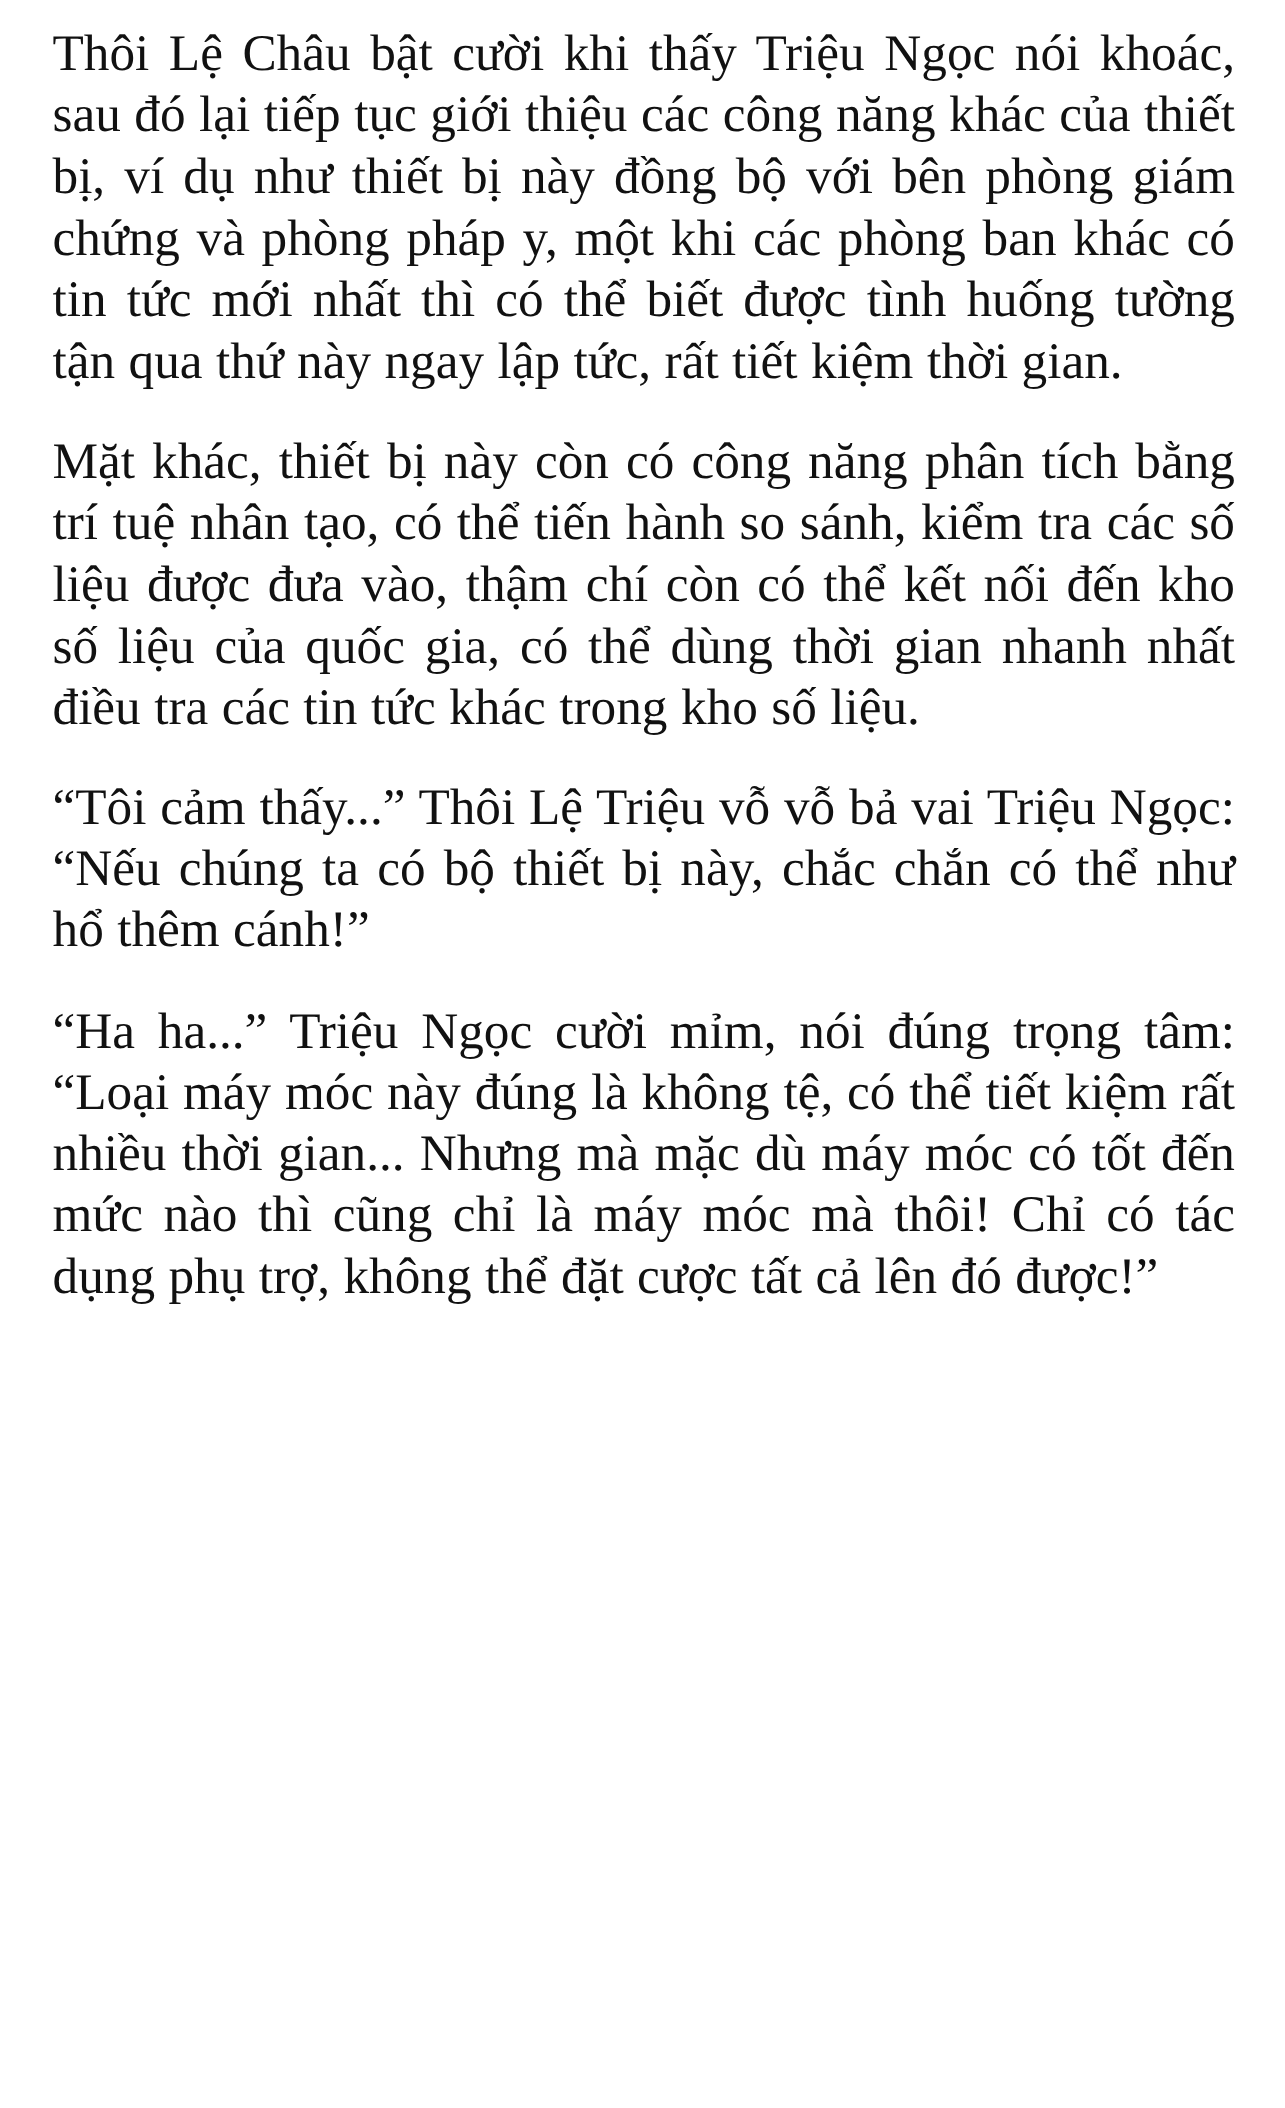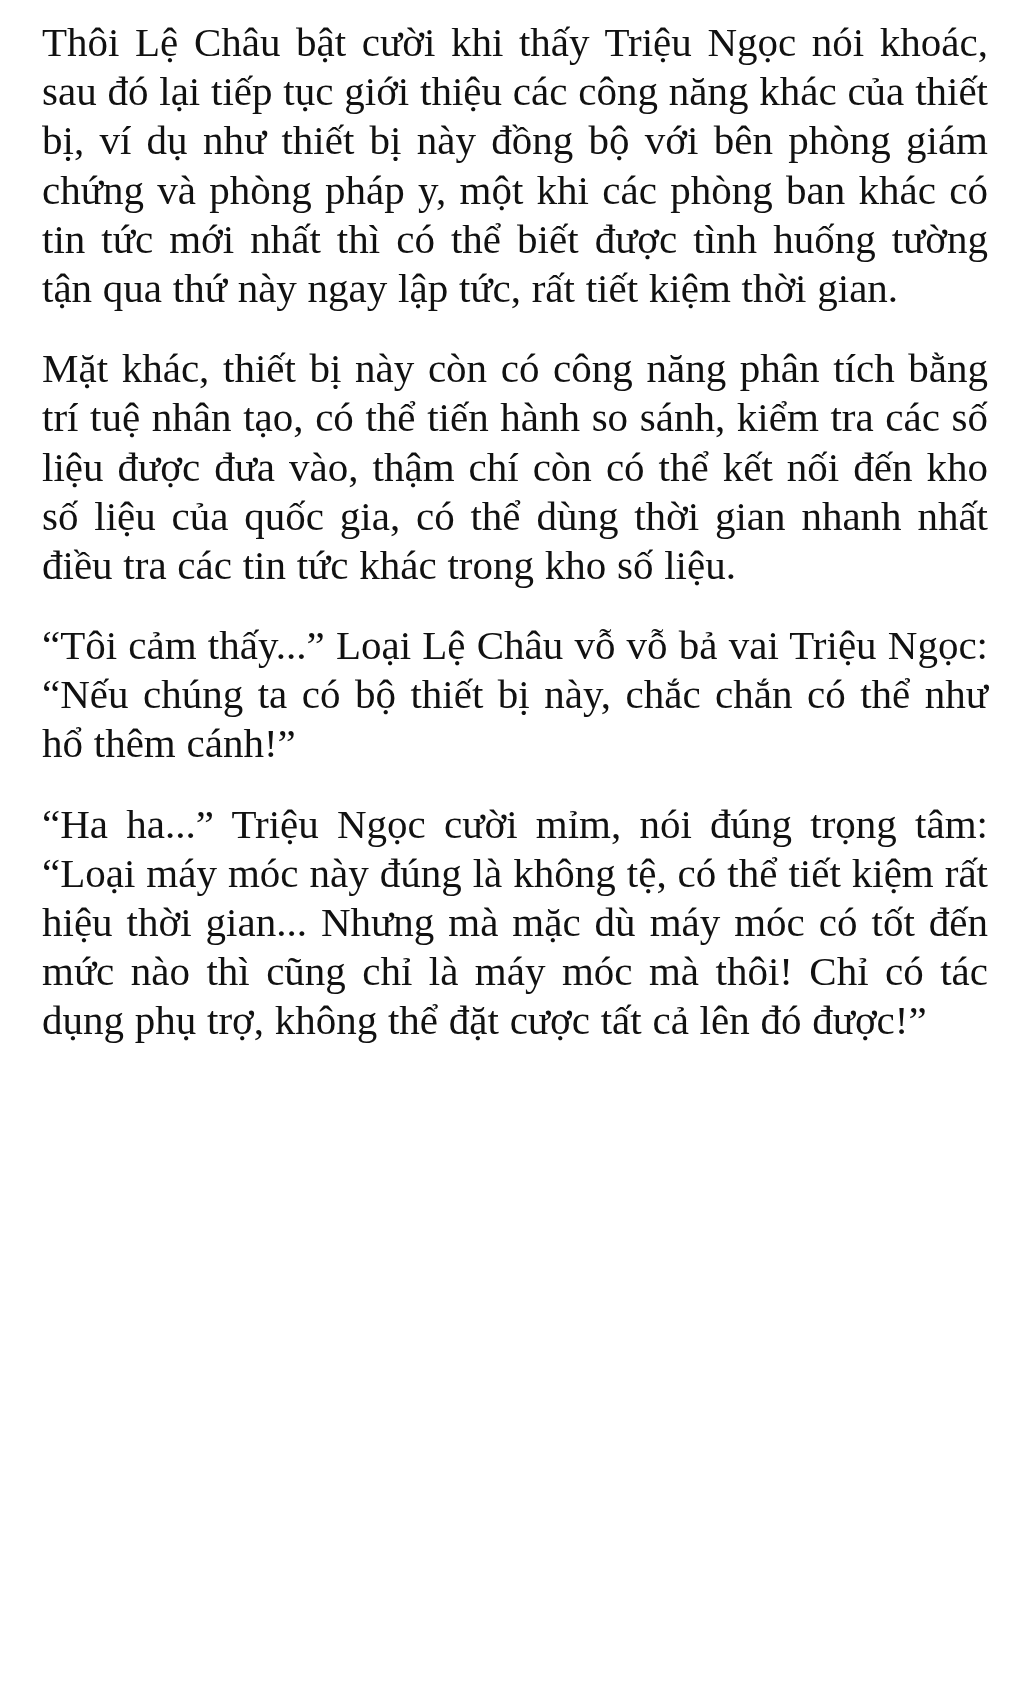--- a/index.html
+++ b/index.html
@@ -33,15 +33,15 @@
   .para:last-child {
     margin-bottom: 0;
   }
 </style>
 </head>
 <body>
 
 <div class="page">
   <p class="para">Thôi Lệ Châu bật cười khi thấy Triệu Ngọc nói khoác, sau đó lại tiếp tục giới thiệu các công năng khác của thiết bị, ví dụ như thiết bị này đồng bộ với bên phòng giám chứng và phòng pháp y, một khi các phòng ban khác có tin tức mới nhất thì có thể biết được tình huống tường tận qua thứ này ngay lập tức, rất tiết kiệm thời gian.</p>
   <p class="para">Mặt khác, thiết bị này còn có công năng phân tích bằng trí tuệ nhân tạo, có thể tiến hành so sánh, kiểm tra các số liệu được đưa vào, thậm chí còn có thể kết nối đến kho số liệu của quốc gia, có thể dùng thời gian nhanh nhất điều tra các tin tức khác trong kho số liệu.</p>
-  <p class="para">“Tôi cảm thấy...” Loại Lệ Châu vỗ vỗ bả vai Triệu Ngọc: “Nếu chúng ta có bộ thiết bị này, chắc chắn có thể như hổ thêm cánh!”</p>
-  <p class="para">“Ha ha...” Triệu Ngọc cười mỉm, nói đúng trọng tâm: “Loại máy móc này đúng là không tệ, có thể tiết kiệm rất hiệu thời gian... Nhưng mà mặc dù máy móc có tốt đến mức nào thì cũng chỉ là máy móc mà thôi! Chỉ có tác dụng phụ trợ, không thể đặt cược tất cả lên đó được!”</p>
+  <p class="para">“Tôi cảm thấy...” Thôi Lệ Triệu vỗ vỗ bả vai Triệu Ngọc: “Nếu chúng ta có bộ thiết bị này, chắc chắn có thể như hổ thêm cánh!”</p>
+  <p class="para">“Ha ha...” Triệu Ngọc cười mỉm, nói đúng trọng tâm: “Loại máy móc này đúng là không tệ, có thể tiết kiệm rất nhiều thời gian... Nhưng mà mặc dù máy móc có tốt đến mức nào thì cũng chỉ là máy móc mà thôi! Chỉ có tác dụng phụ trợ, không thể đặt cược tất cả lên đó được!”</p>
 </div>
 
 </body></html>

